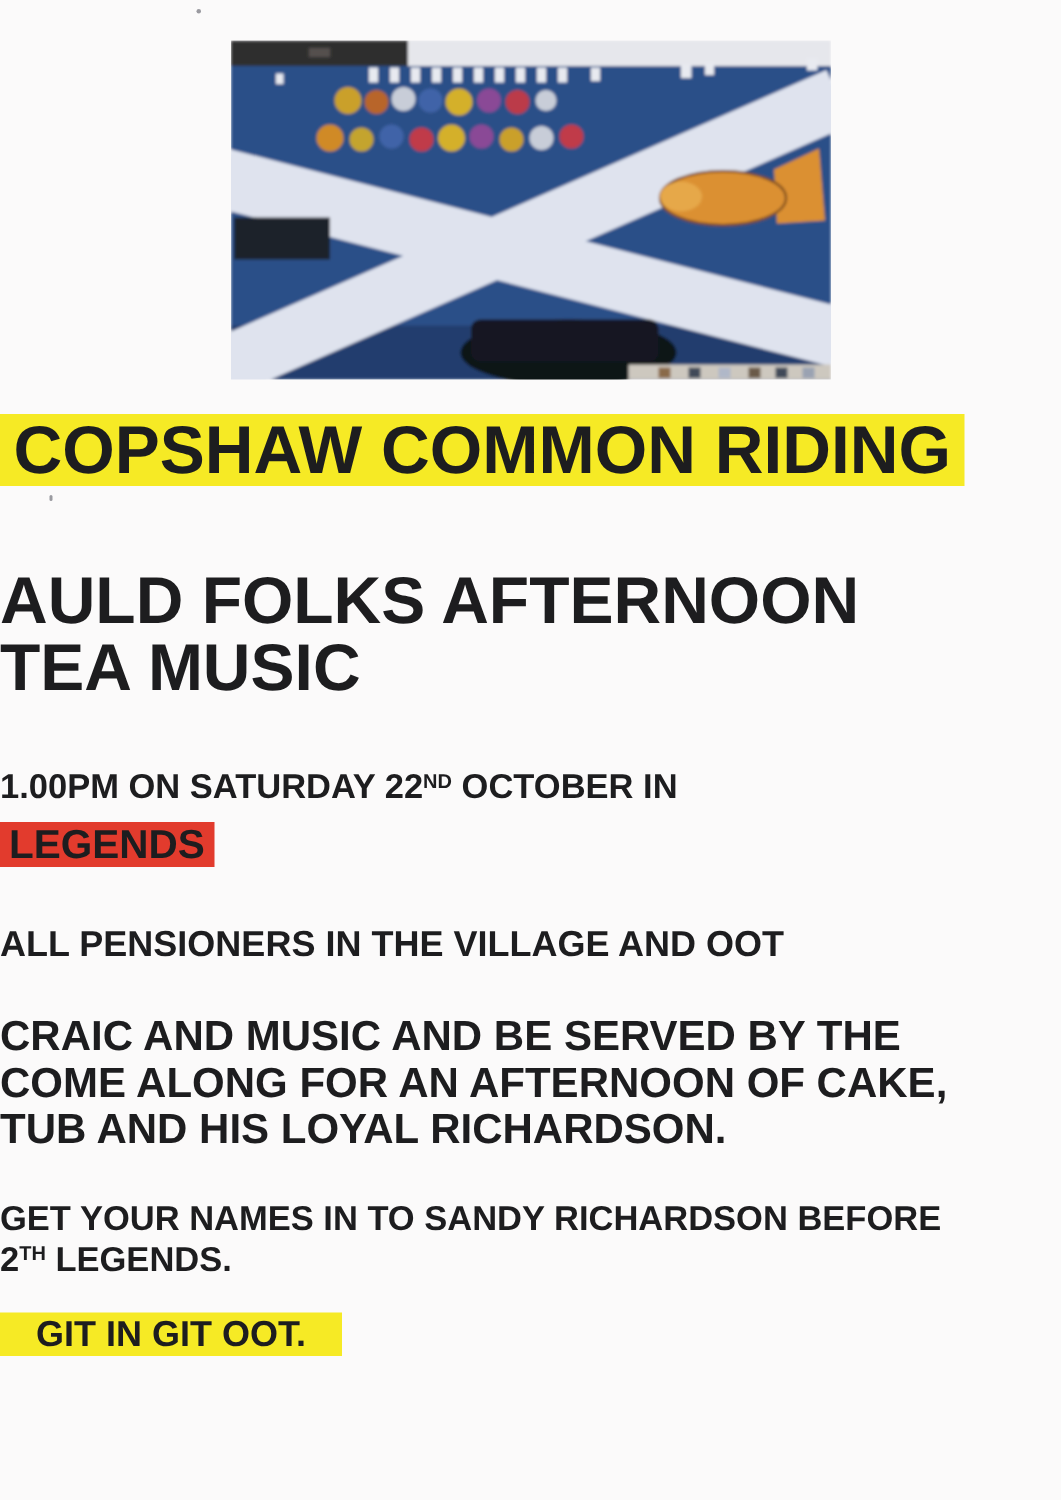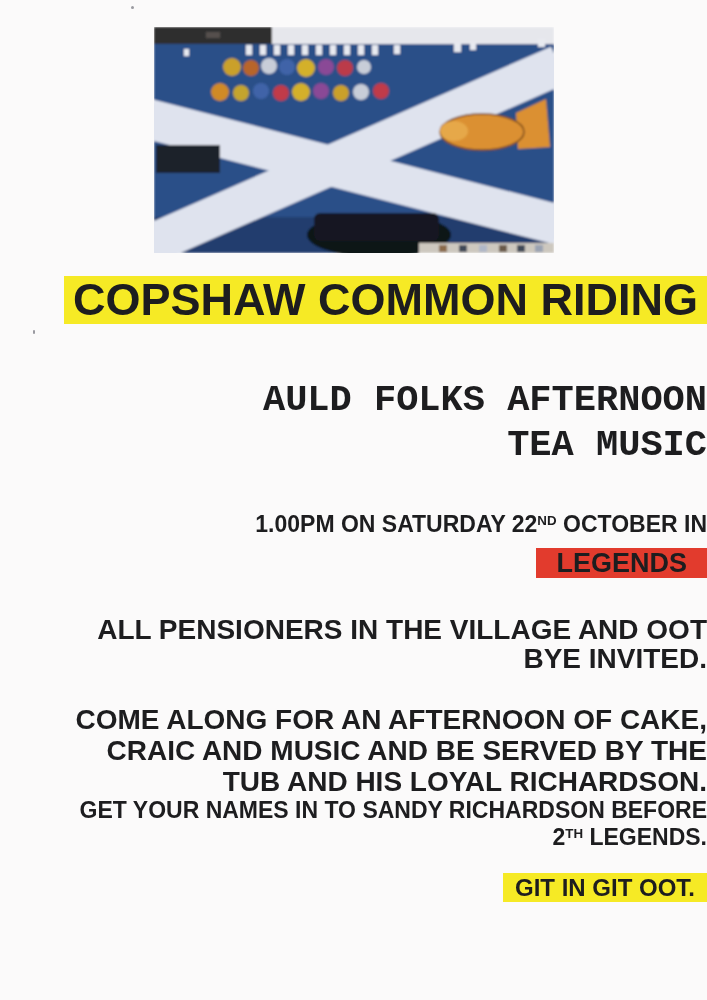--- a/index.html
+++ b/index.html
@@ -10,21 +10,21 @@
     width: 707px;
     height: 1000px;
     background: #fbfafa;
     font-family: "Liberation Sans", sans-serif;
     overflow: hidden;
   }
   .page {
     width: 707px;
     height: 1000px;
     position: relative;
-    text-align: right;
+    text-align: left;
     color: #1d1d1f;
   }
   .photo-wrap {
     margin: 0 auto;
     padding-top: 27px;
     width: 400px;
     height: 226px;
     line-height: 0;
   }
   .photo-wrap svg {
@@ -46,67 +46,67 @@
   .title-text {
     font-size: 45px;
     font-weight: bold;
     line-height: 48px;
     padding: 0 9px;
     letter-spacing: 0px;
     white-space: nowrap;
   }
   .subtitle {
     margin-top: 54px;
-    font-size: 37px;
+    font-size: 44px;
     font-weight: bold;
     line-height: 45px;
-    font-family: Liberation Mono, monospace;
   }
   .when-block {
     margin-top: 41px;
     font-size: 23px;
     font-weight: bold;
     line-height: 30px;
   }
   .venue-row {
     margin-top: 5px;
     line-height: 0;
   }
   .venue-text {
     font-size: 27px;
     font-weight: bold;
     line-height: 30px;
-    padding: 0 20px;
+    padding: 0 6px;
   }
   .invited-block {
     margin-top: 37px;
-    font-size: 28px;
+    font-size: 24px;
     font-weight: bold;
     line-height: 29px;
   }
   .description-block {
     margin-top: 31px;
     font-size: 28px;
     font-weight: bold;
     line-height: 31px;
   }
   .rsvp-block {
+    margin-top: 31px;
     font-size: 23px;
     font-weight: bold;
     line-height: 27px;
   }
   .footer-row {
     margin-top: 19px;
     line-height: 0;
   }
   .footer-text {
     font-size: 24px;
     font-weight: bold;
     line-height: 29px;
-    padding: 0 12px;
+    padding: 0 24px;
   }
   sup.ordinal {
     font-size: 58%;
     vertical-align: baseline;
     position: relative;
     top: -0.55em;
     font-weight: bold;
   }
   .speck {
     position: absolute;
@@ -222,26 +222,25 @@
 
   <div class="when-block">
     <span>1.00PM ON SATURDAY 22</span><sup class="ordinal">ND</sup><span> OCTOBER IN</span>
   </div>
   <div class="venue-row">
     <span class="hl-red venue-text">LEGENDS</span>
   </div>
 
   <div class="invited-block">
     <div>ALL PENSIONERS IN THE VILLAGE AND OOT</div>
-    <div>BYE INVITED.</div>
   </div>
 
   <div class="description-block">
+    <div>CRAIC AND MUSIC AND BE SERVED BY THE</div>
     <div>COME ALONG FOR AN AFTERNOON OF CAKE,</div>
-    <div>CRAIC AND MUSIC AND BE SERVED BY THE</div>
     <div>TUB AND HIS LOYAL RICHARDSON.</div>
   </div>
 
   <div class="rsvp-block">
     <div>GET YOUR NAMES IN TO SANDY RICHARDSON BEFORE</div>
     <div>
       <span>2</span><sup class="ordinal">TH</sup><span> LEGENDS.</span>
     </div>
   </div>
 

